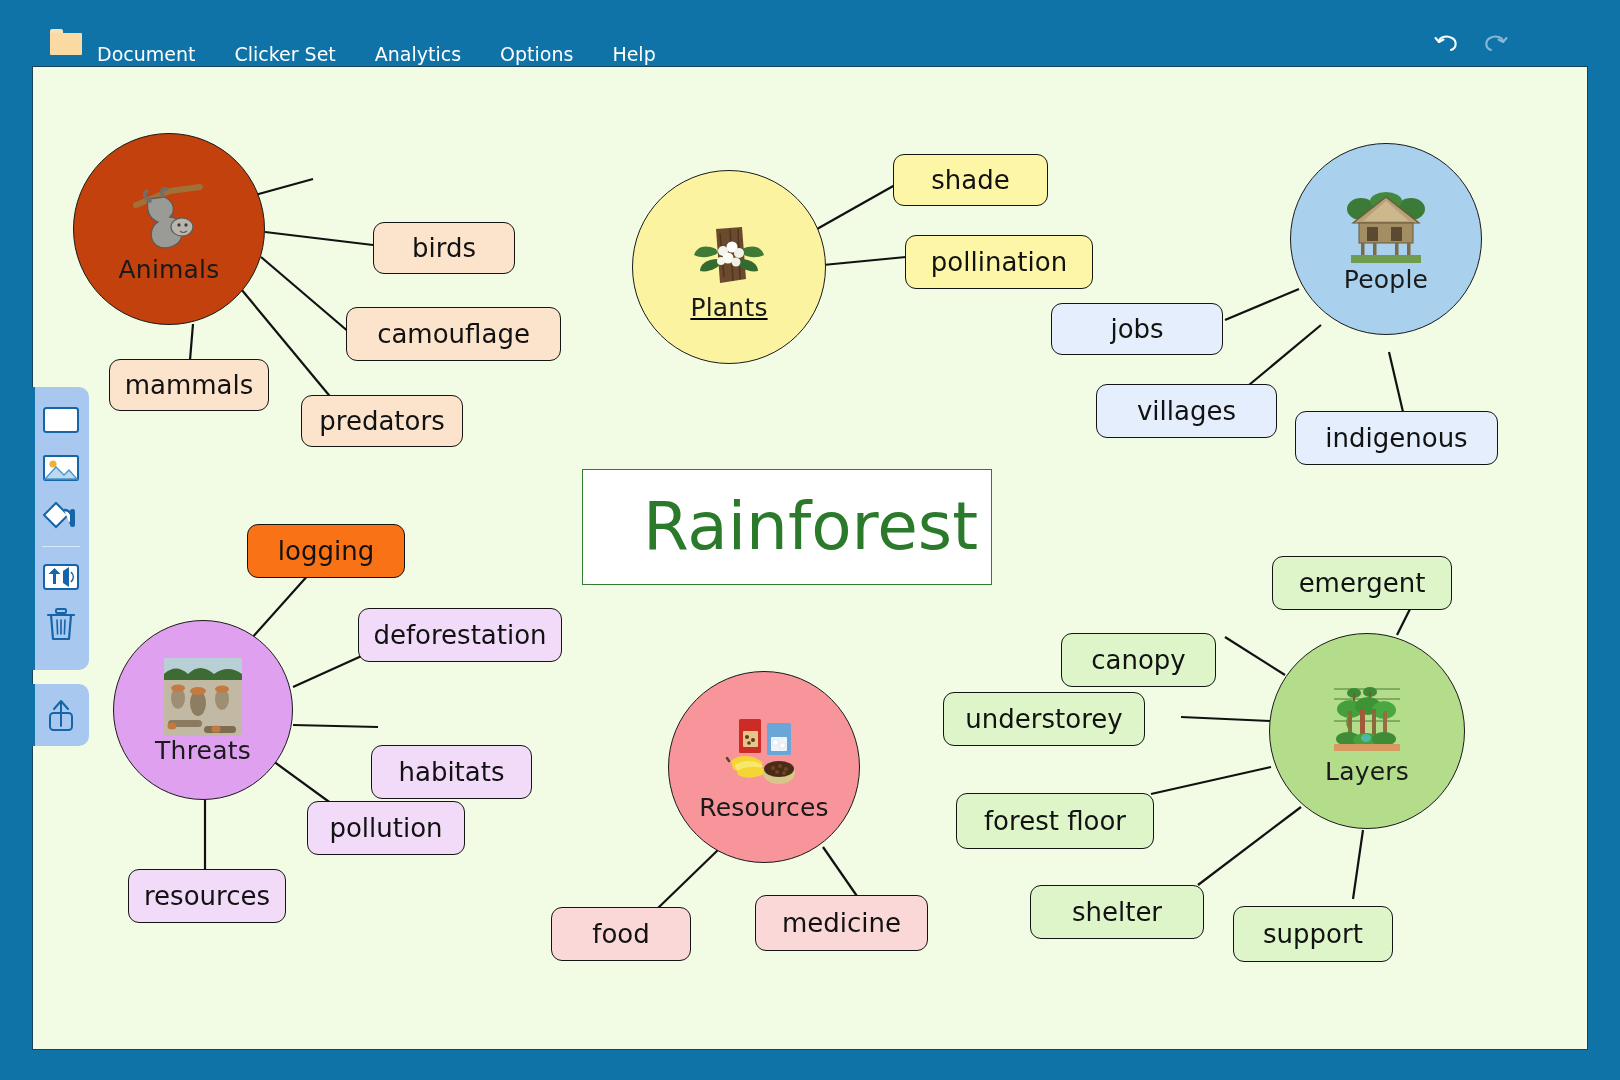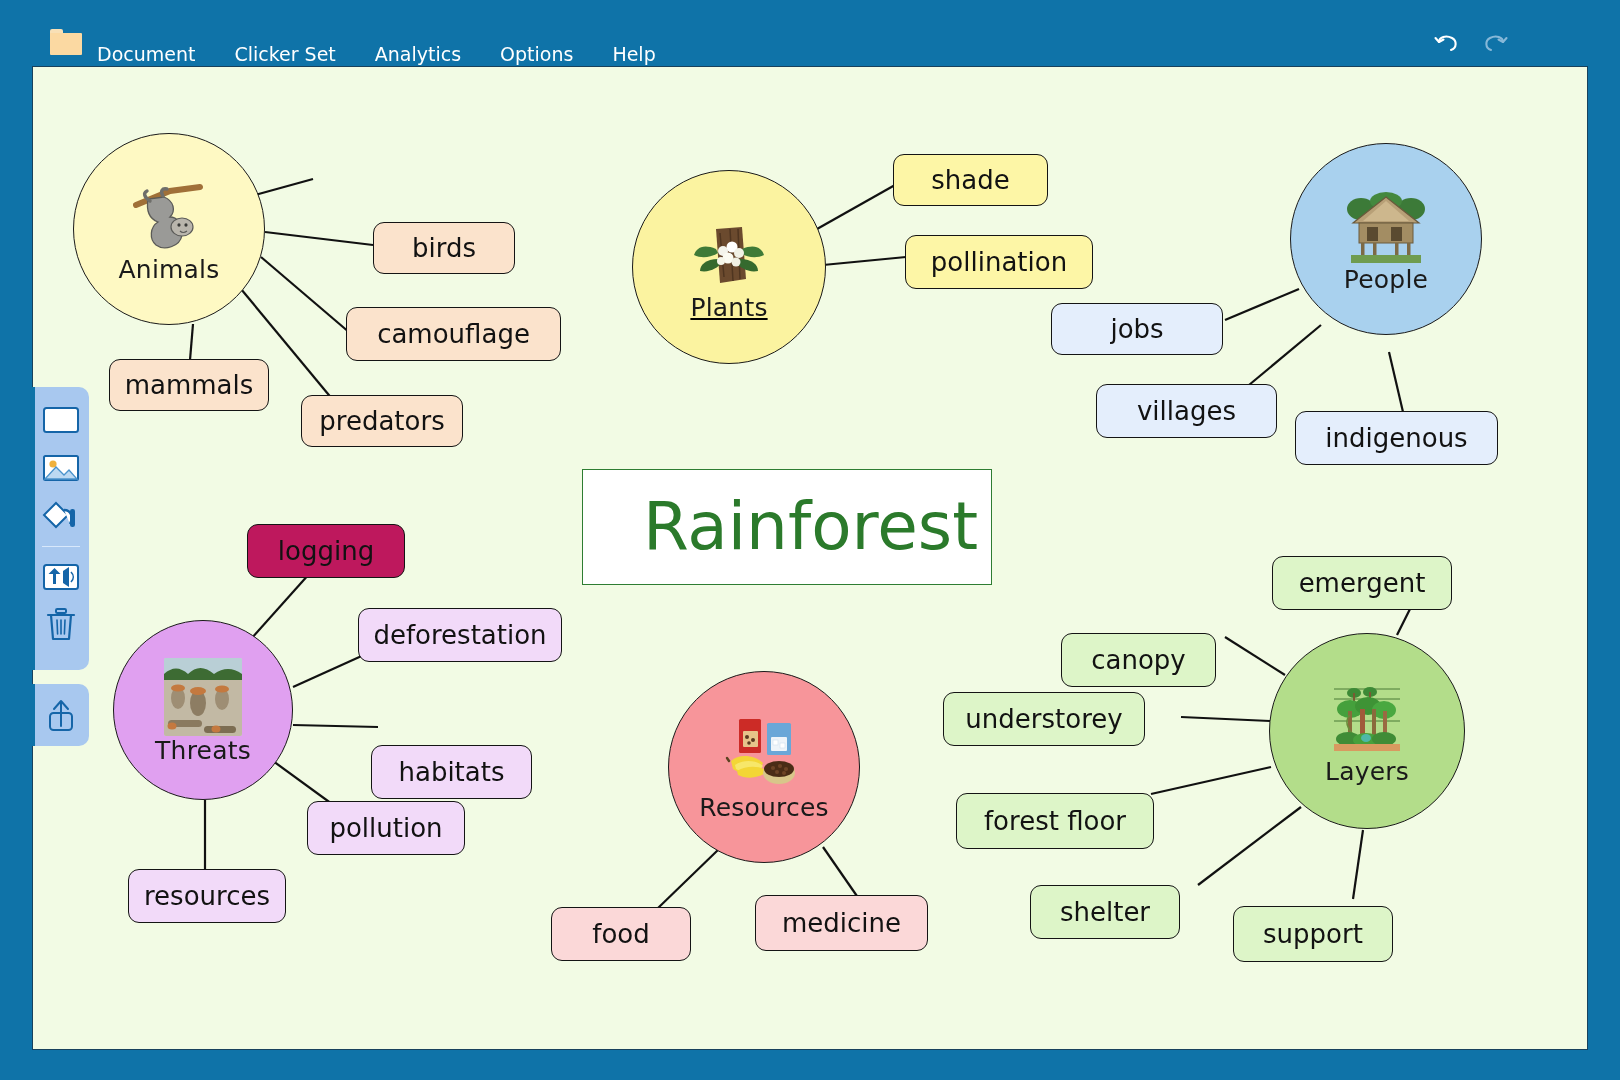--- a/index.html
+++ b/index.html
@@ -250,21 +250,21 @@
       <line x1="1237" y1="654" x2="1148" y2="650"></line>
       <line x1="1238" y1="700" x2="1118" y2="727"></line>
       <line x1="1268" y1="740" x2="1165" y2="818"></line>
       <line x1="1330" y1="763" x2="1320" y2="832"></line>
     </svg>
 
     <div id="center-title">
       <span>Rainforest</span>
     </div>
 
-    <div class="node" style="left:40px; top:66px; width:192px; height:192px; background:#fef9c3;">
+    <div class="node" style="left:40px; top:66px; width:192px; height:192px; background:#c2410c;">
       <div class="node-img">
         <svg class="pic" viewBox="0 0 78 78">
           <path d="M6 28 L40 14 L70 10" stroke="#a07038" stroke-width="6" fill="none" stroke-linecap="round"></path>
           <path d="M18 22 C16 34 20 42 28 45 C20 50 19 62 26 68 C34 74 50 70 52 58 C54 46 46 40 40 40 C46 34 44 24 34 20 Z" fill="#9a9a97" stroke="#5b5b58" stroke-width="1.3"></path>
           <ellipse cx="52" cy="50" rx="11" ry="9" fill="#b9b5ac" stroke="#5b5b58" stroke-width="1.2"></ellipse>
           <ellipse cx="49" cy="48" rx="1.6" ry="1.8" fill="#3a3a38"></ellipse>
           <ellipse cx="56" cy="48" rx="1.6" ry="1.8" fill="#3a3a38"></ellipse>
           <path d="M50 54 Q53 57 57 54" stroke="#5b5b58" stroke-width="1.2" fill="none"></path>
           <path d="M20 24 C14 20 13 16 17 14" stroke="#6e6e6a" stroke-width="3.4" fill="none" stroke-linecap="round"></path>
           <path d="M33 19 C30 14 32 11 37 12" stroke="#6e6e6a" stroke-width="3.4" fill="none" stroke-linecap="round"></path>
@@ -359,21 +359,21 @@
           <ellipse cx="58" cy="31" rx="7" ry="3.6" fill="#c4793f"></ellipse>
           <rect x="4" y="62" width="34" height="7" rx="3.5" fill="#8a7a5f"></rect>
           <rect x="40" y="68" width="32" height="7" rx="3.5" fill="#7c6d52"></rect>
           <ellipse cx="8" cy="68" rx="4.5" ry="3.6" fill="#c4793f"></ellipse>
           <ellipse cx="52" cy="71" rx="4.5" ry="3.6" fill="#c4793f"></ellipse>
         </svg>
       </div>
       <div class="node-label">Threats</div>
     </div>
 
-    <div class="chip" style="left:214px; top:457px; width:158px; height:54px; background:#be185d;">
+    <div class="chip" style="left:214px; top:457px; width:158px; height:54px; background:#f97316;">
       <span>logging</span>
     </div>
     <div class="chip" style="left:325px; top:541px; width:204px; height:54px; background:#f2daf9;">
       <span>deforestation</span>
     </div>
     <div class="chip" style="left:338px; top:632px; width:161px; height:54px; background:#f2daf9;margin-top:46px;">
       <span>habitats</span>
     </div>
     <div class="chip" style="left:274px; top:734px; width:158px; height:54px; background:#f2daf9;">
       <span>pollution</span>
@@ -450,21 +450,21 @@
     </div>
     <div class="chip" style="left:1239px; top:489px; width:180px; height:54px; background:#ddf5c8;">
       <span>emergent</span>
     </div>
     <div class="chip" style="left:910px; top:625px; width:202px; height:54px; background:#ddf5c8;">
       <span>understorey</span>
     </div>
     <div class="chip" style="left:923px; top:726px; width:198px; height:56px; background:#ddf5c8;">
       <span>forest floor</span>
     </div>
-    <div class="chip" style="left:997px; top:818px; width:150px; height:54px; background:#ddf5c8;">
+    <div class="chip" style="left:997px; top:818px; width:174px; height:54px; background:#ddf5c8;">
       <span>shelter</span>
     </div>
     <div class="chip" style="left:1200px; top:839px; width:160px; height:56px; background:#ddf5c8;">
       <span>support</span>
     </div>
 
   </div>
 
   <div id="toolbar">
     <div class="tool">

